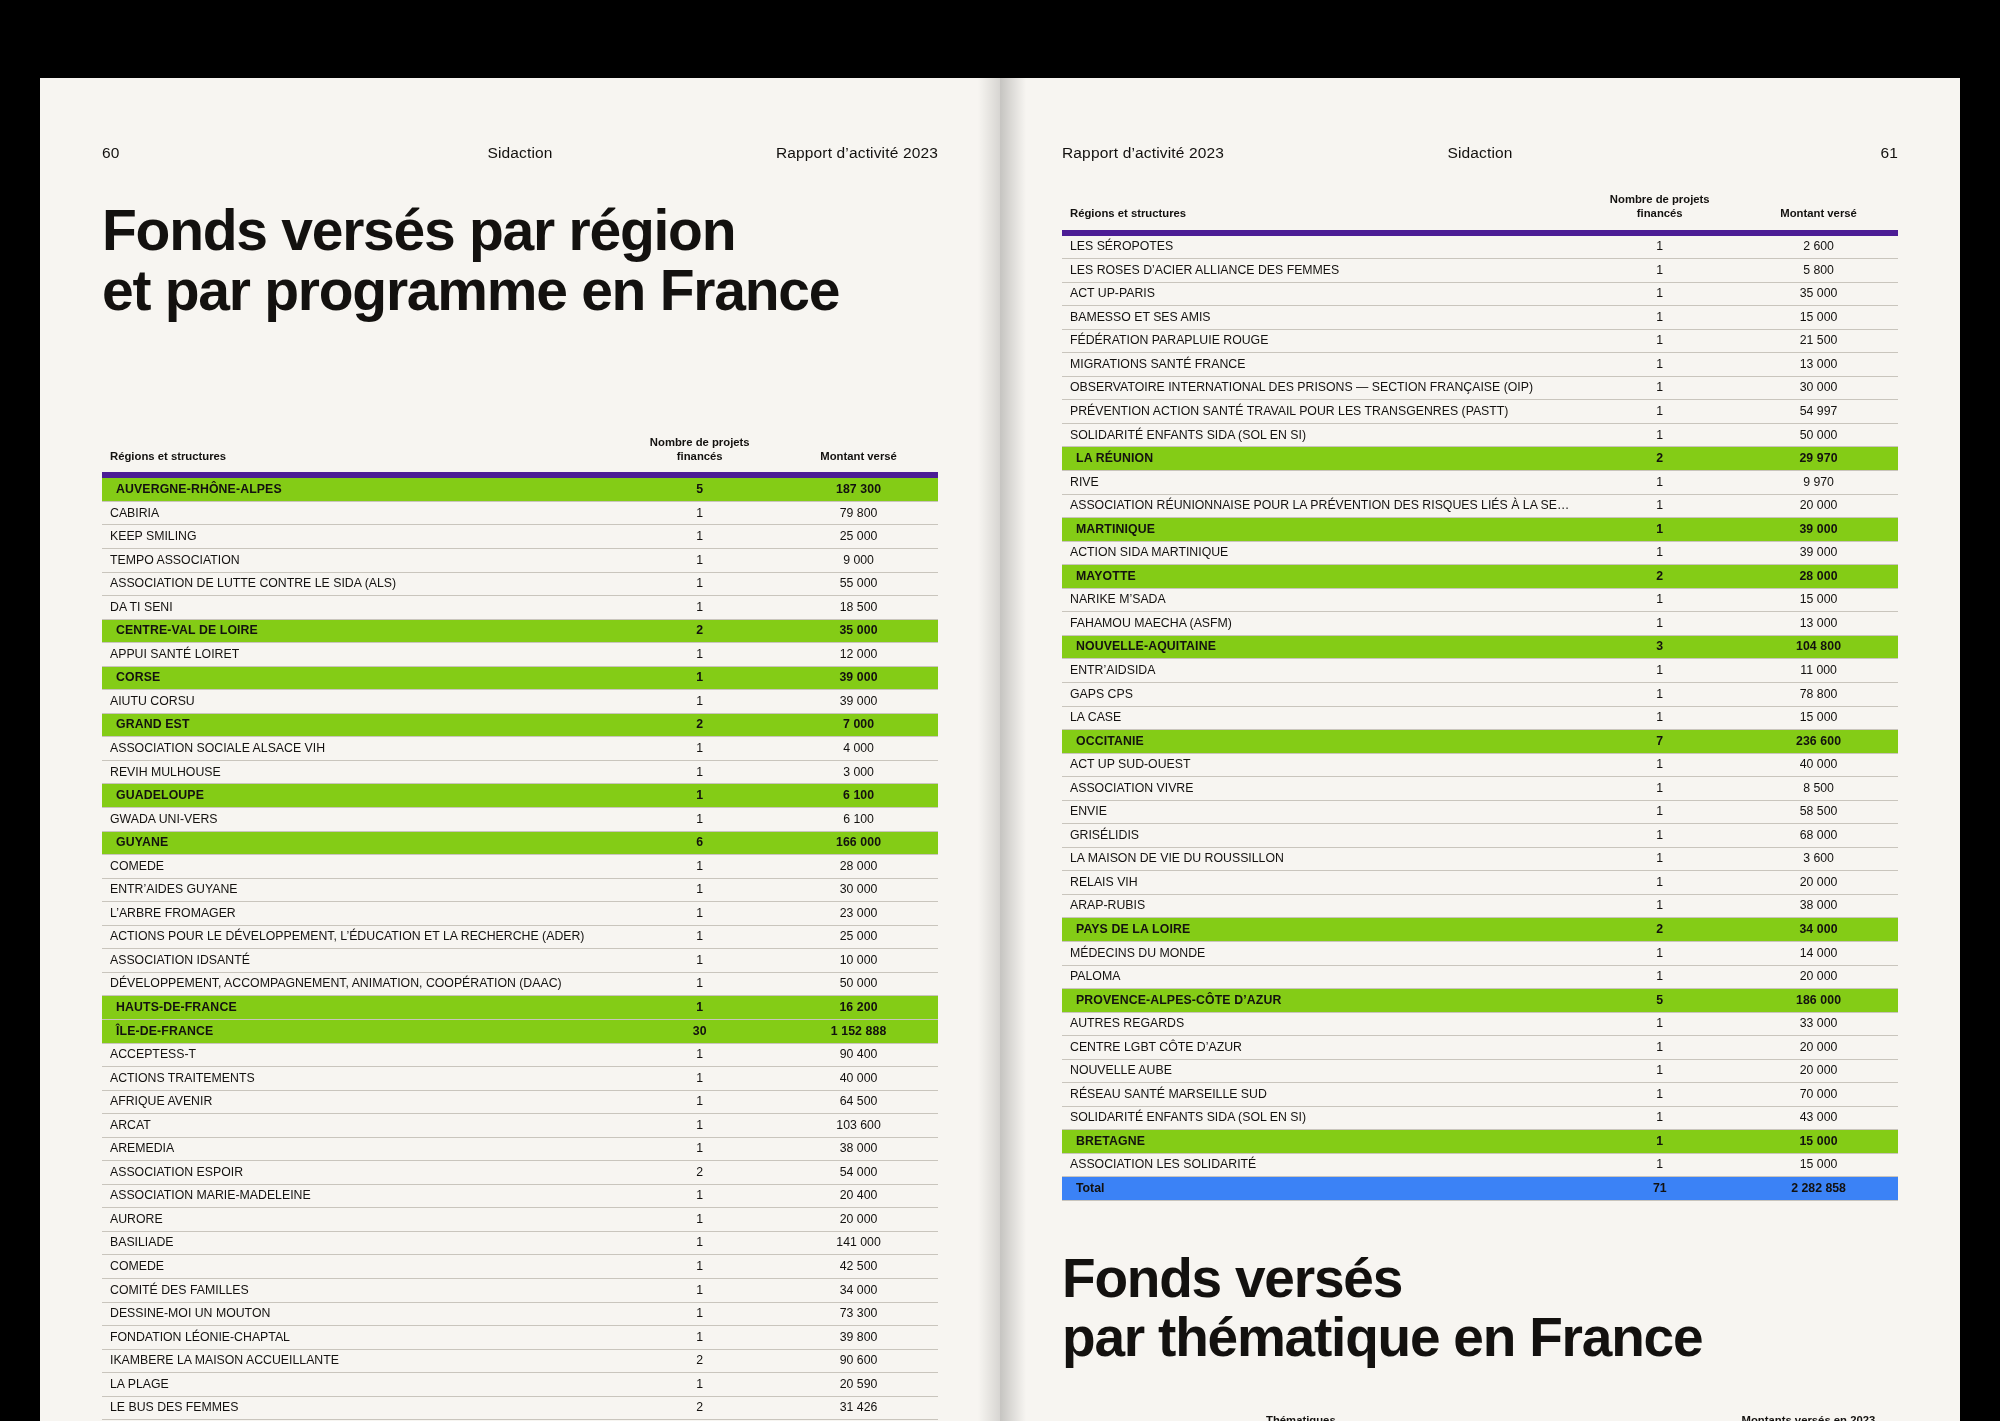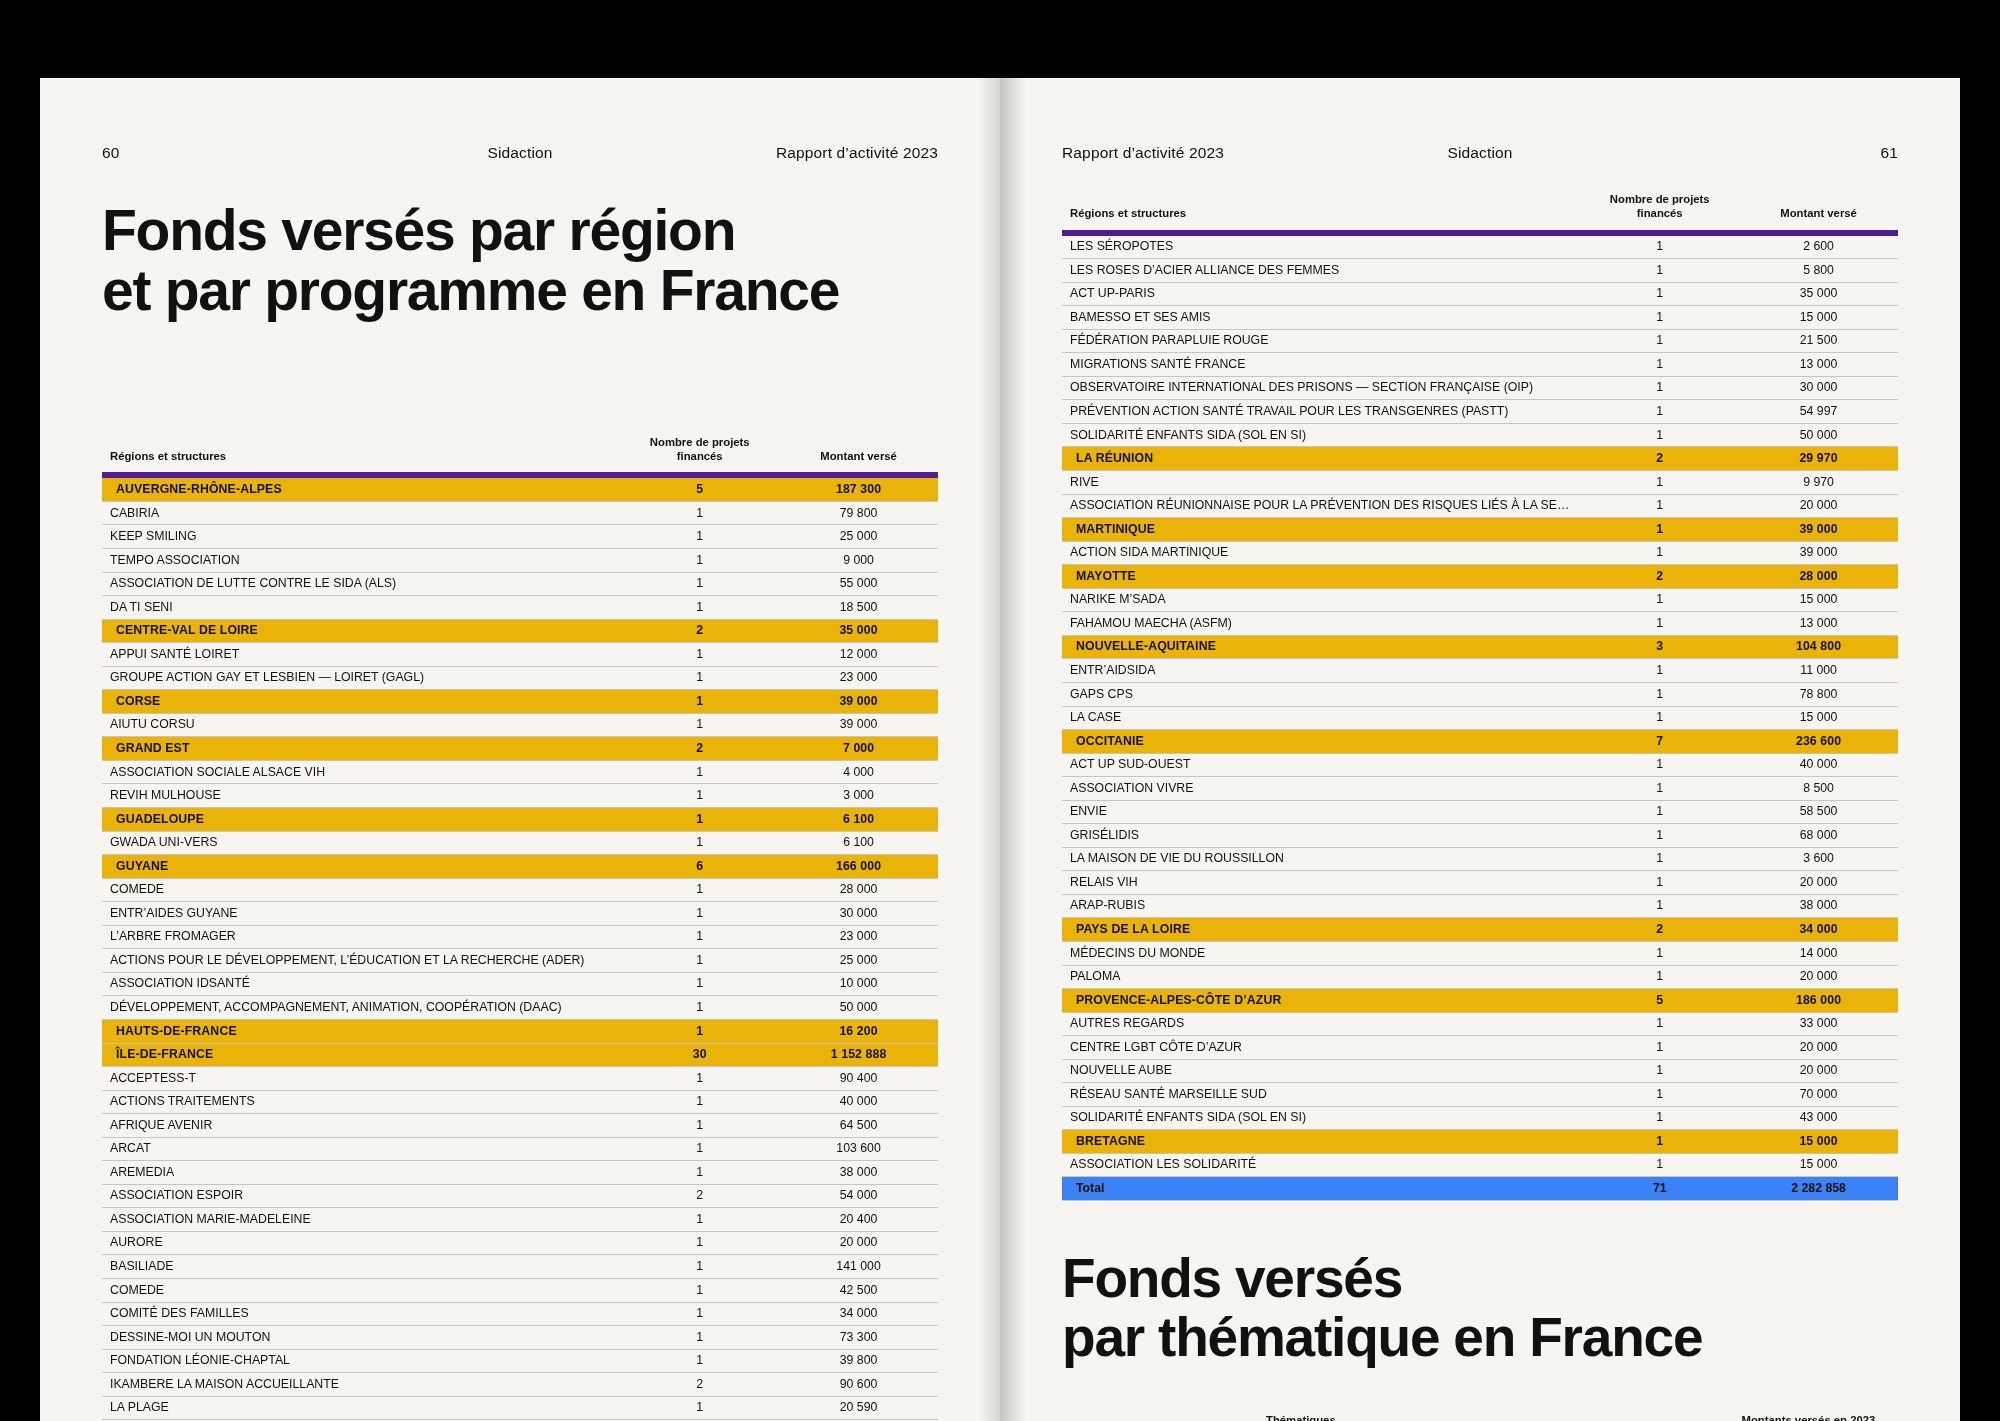--- a/index.html
+++ b/index.html
@@ -98,21 +98,21 @@
     border-bottom: 1px solid #c9c5bd;
     line-height: 1.25;
     white-space: nowrap;
     overflow: hidden;
     text-overflow: ellipsis;
   }
   table.fin td.num, table.fin td.amt {
     text-align: center;
   }
   table.fin tr.region td {
-    background: #eab308;
+    background: #84cc16;
     font-weight: 700;
     letter-spacing: 0.01em;
   }
   table.fin tr.region td.name { padding-left: 14px; }
   table.fin tr.total td {
     background: #3b82f6;
     font-weight: 700;
   }
   table.fin tr.total td.name { padding-left: 14px; }
 
@@ -230,25 +230,20 @@
               <tr class="region">
                 <td class="name">CENTRE-VAL DE LOIRE</td>
                 <td class="num">2</td>
                 <td class="amt">35 000</td>
               </tr>
               <tr class="item">
                 <td class="name">APPUI SANTÉ LOIRET</td>
                 <td class="num">1</td>
                 <td class="amt">12 000</td>
               </tr>
-              <tr class="item">
-                <td class="name">GROUPE ACTION GAY ET LESBIEN — LOIRET (GAGL)</td>
-                <td class="num">1</td>
-                <td class="amt">23 000</td>
-              </tr>
               <tr class="region">
                 <td class="name">CORSE</td>
                 <td class="num">1</td>
                 <td class="amt">39 000</td>
               </tr>
               <tr class="item">
                 <td class="name">AIUTU CORSU</td>
                 <td class="num">1</td>
                 <td class="amt">39 000</td>
               </tr>

